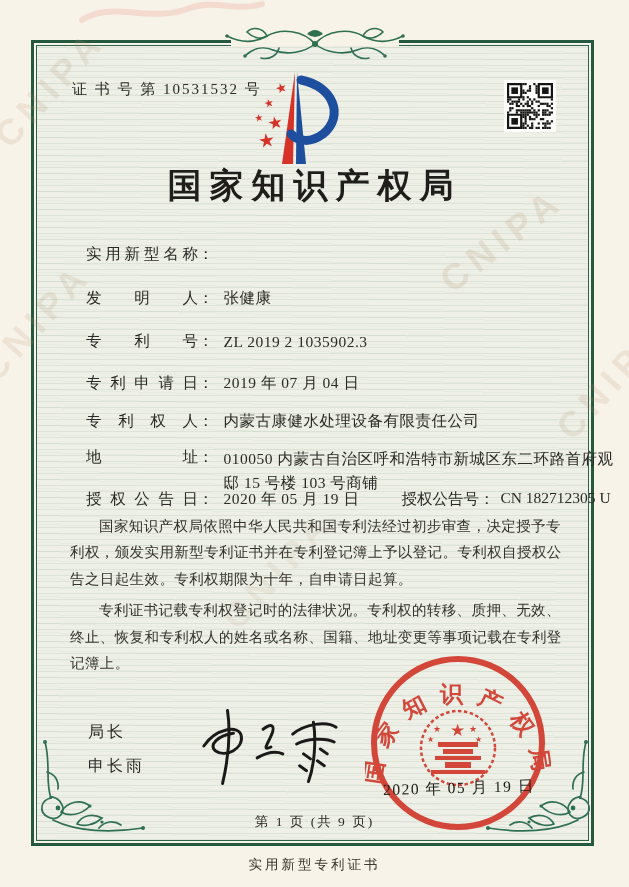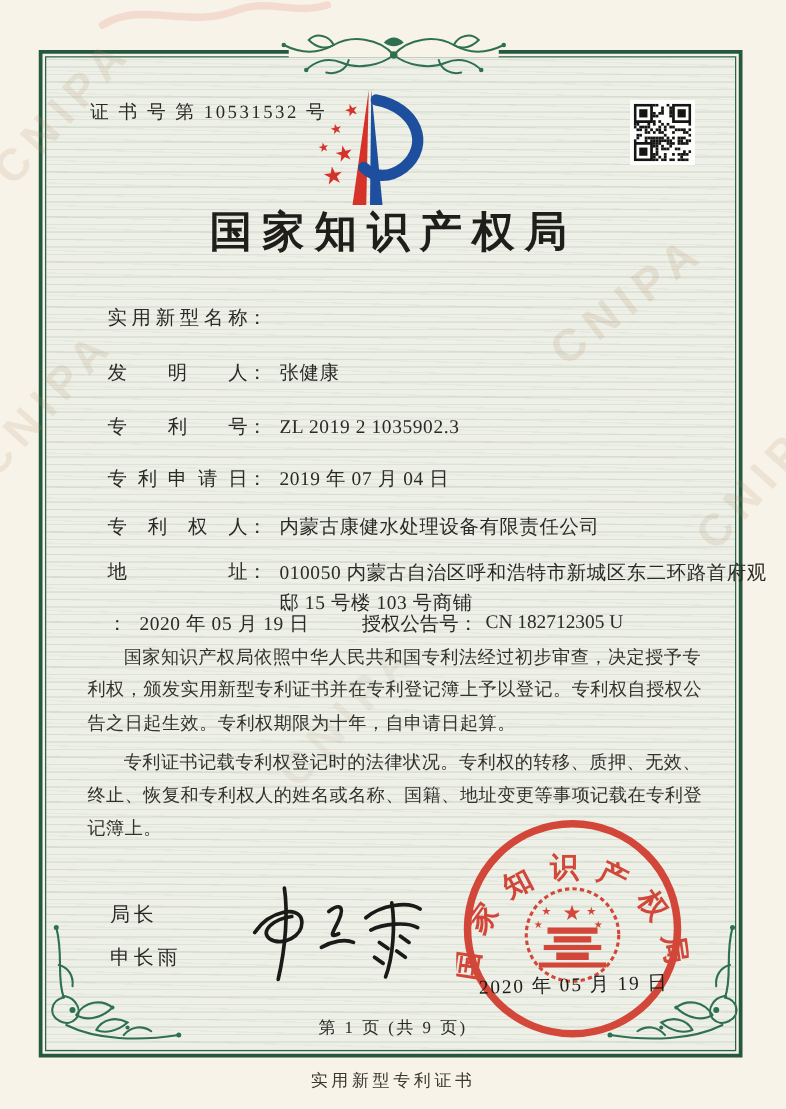--- a/index.html
+++ b/index.html
@@ -330,20 +330,21 @@
     <span class="field-label">专利权人</span>
       <span class="field-colon">：</span>
     <span class="field-value">内蒙古康健水处理设备有限责任公司</span>
   </div>
   <div class="field-row" style="top:447px;">
     <span class="field-label">地址</span>
       <span class="field-colon">：</span>
     <span class="field-value addr-value">010050  内蒙古自治区呼和浩特市新城区东二环路首府观邸 15 号楼 103 号商铺</span>
   </div>
   <div class="field-row" style="top:489px;">
+    <span class="field-label">授权公告日</span>
       <span class="field-colon">：</span>
     <span class="field-value">2020 年 05 月 19 日</span>
     <span class="grant-no">
       <span>授权公告号</span>
         <span>：</span>
       <span style="margin-left:6px;">CN 182712305 U</span>
     </span>
   </div>
 
   <div class="paras">

